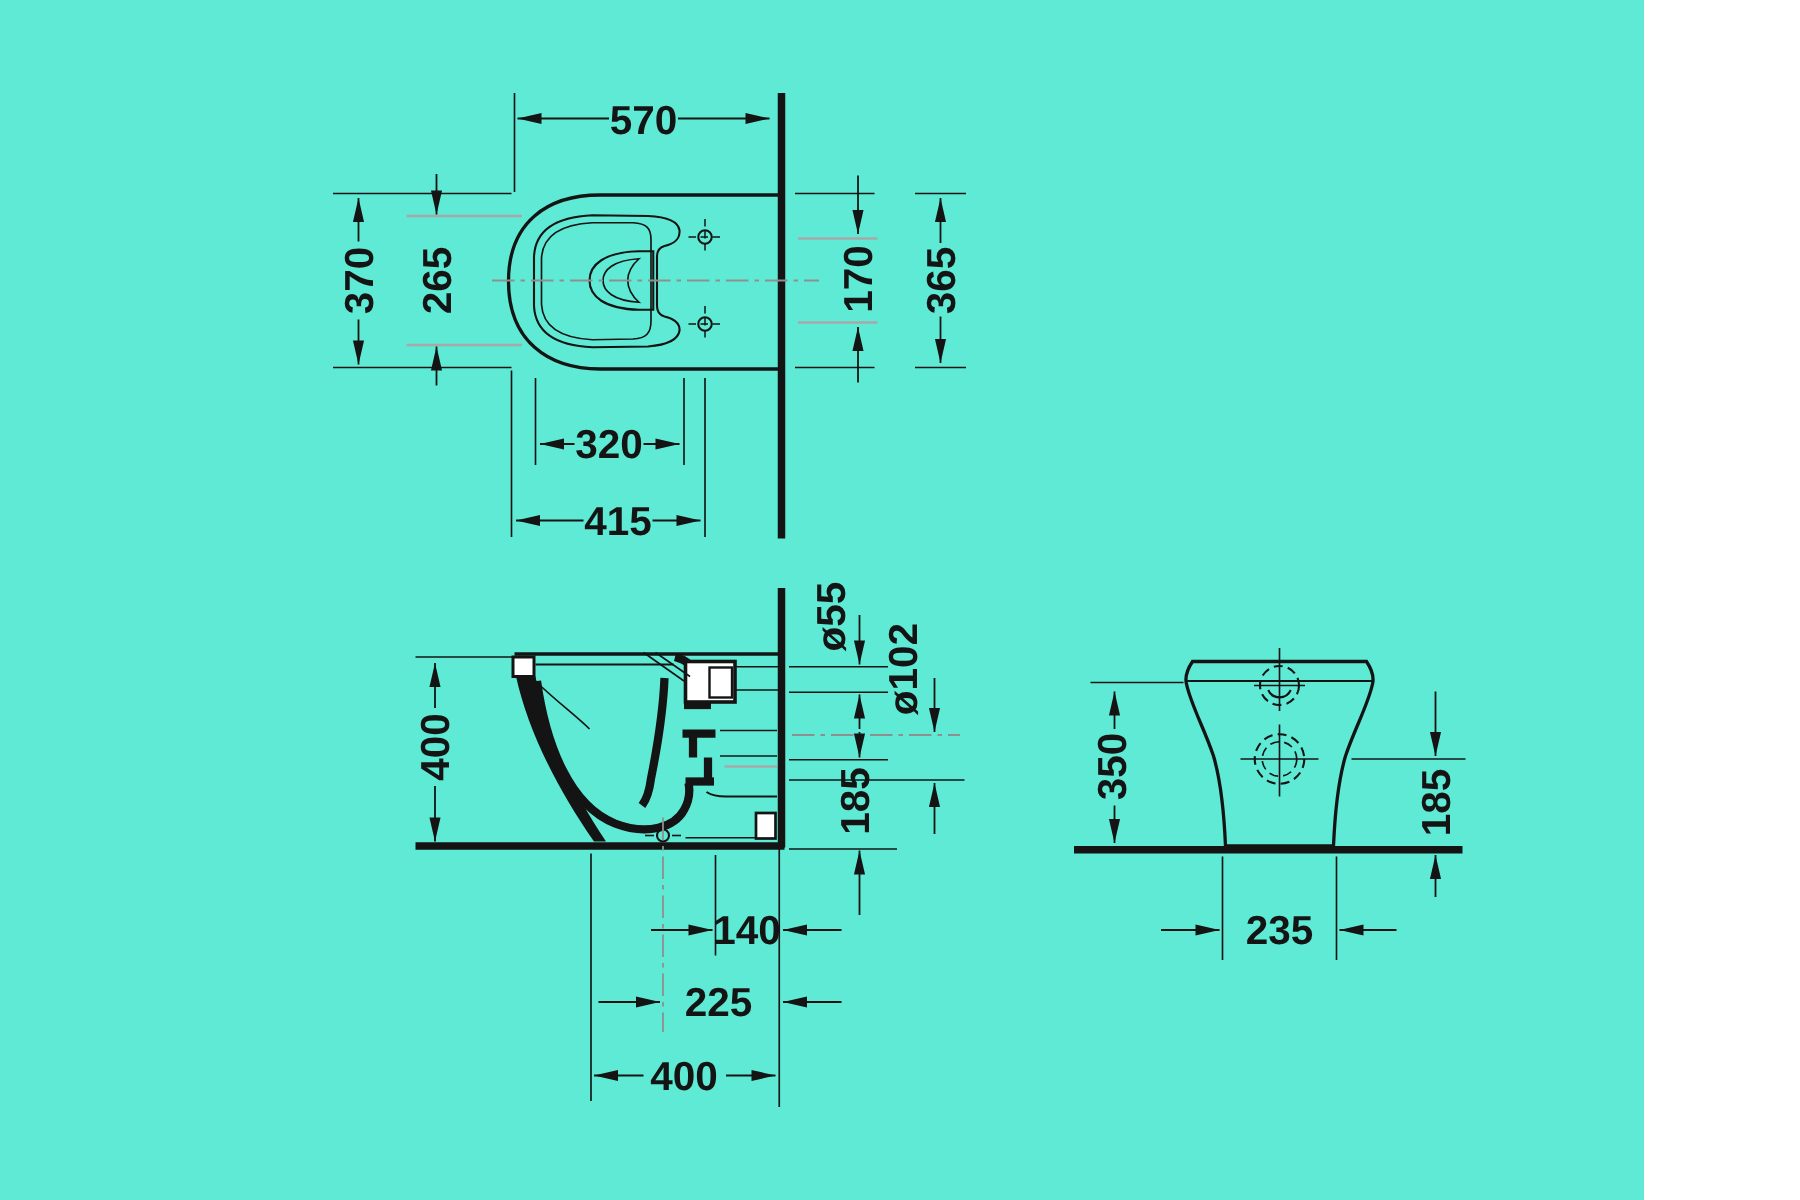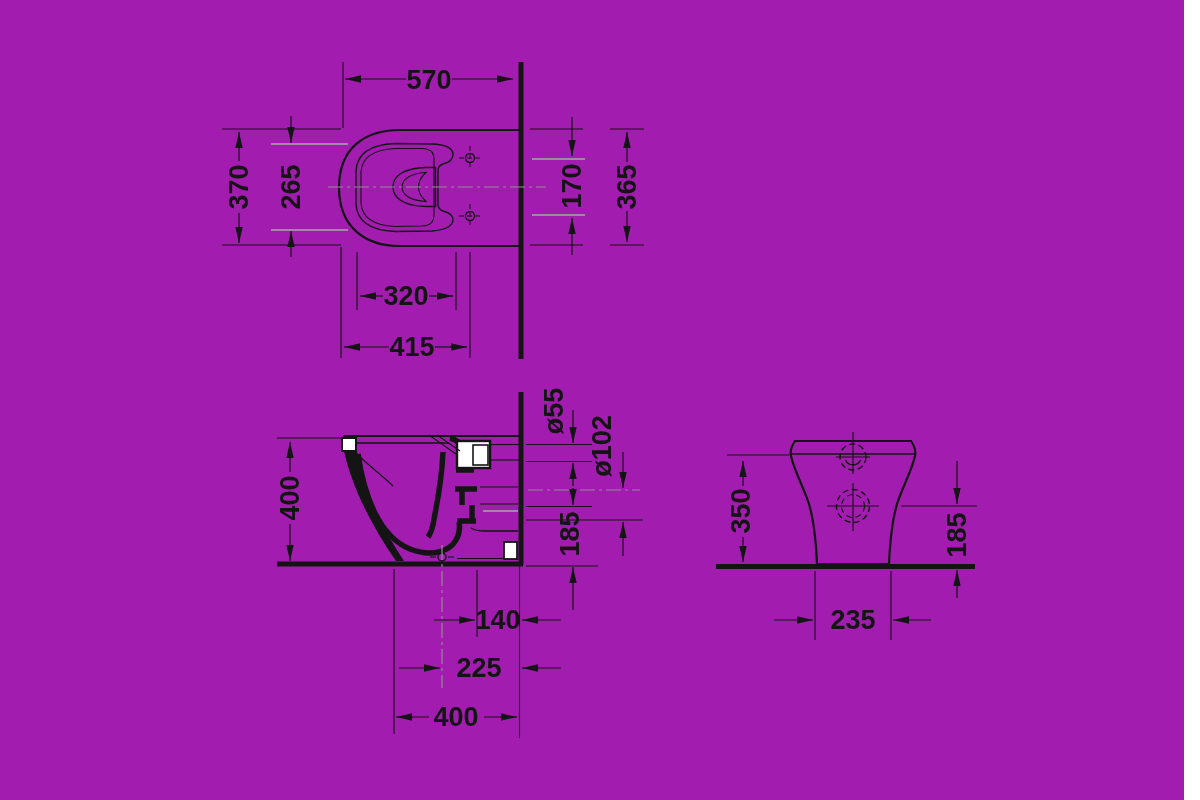--- a/index.html
+++ b/index.html
@@ -1,16 +1,16 @@
 <!DOCTYPE html>
 <html><head>
 <meta charset="utf-8">
 <style>
   html,body{margin:0;padding:0;background:#fff;}
-  #stage{position:relative;width:1184px;height:800px;background:#a21caf;overflow:hidden;
+  #stage{position:relative;width:1096px;height:800px;background:#5eead4;overflow:hidden;
          font-family:"Liberation Sans",sans-serif;}
   svg{display:block;}
   .s1{stroke:#141414;stroke-width:1.1;fill:none;}
   .s13{stroke:#141414;stroke-width:1.4;fill:none;}
   .s2{stroke:#141414;stroke-width:2.2;fill:none;}
   .s5{stroke:#141414;stroke-width:5;fill:none;}
   .thick{stroke:#141414;stroke-width:5.5;fill:none;}
   .fillb{fill:#141414;stroke:none;}
   .wbox{fill:#ffffff;stroke:#141414;}
   .gray{stroke:#a8a8a8;stroke-width:1.6;fill:none;}

